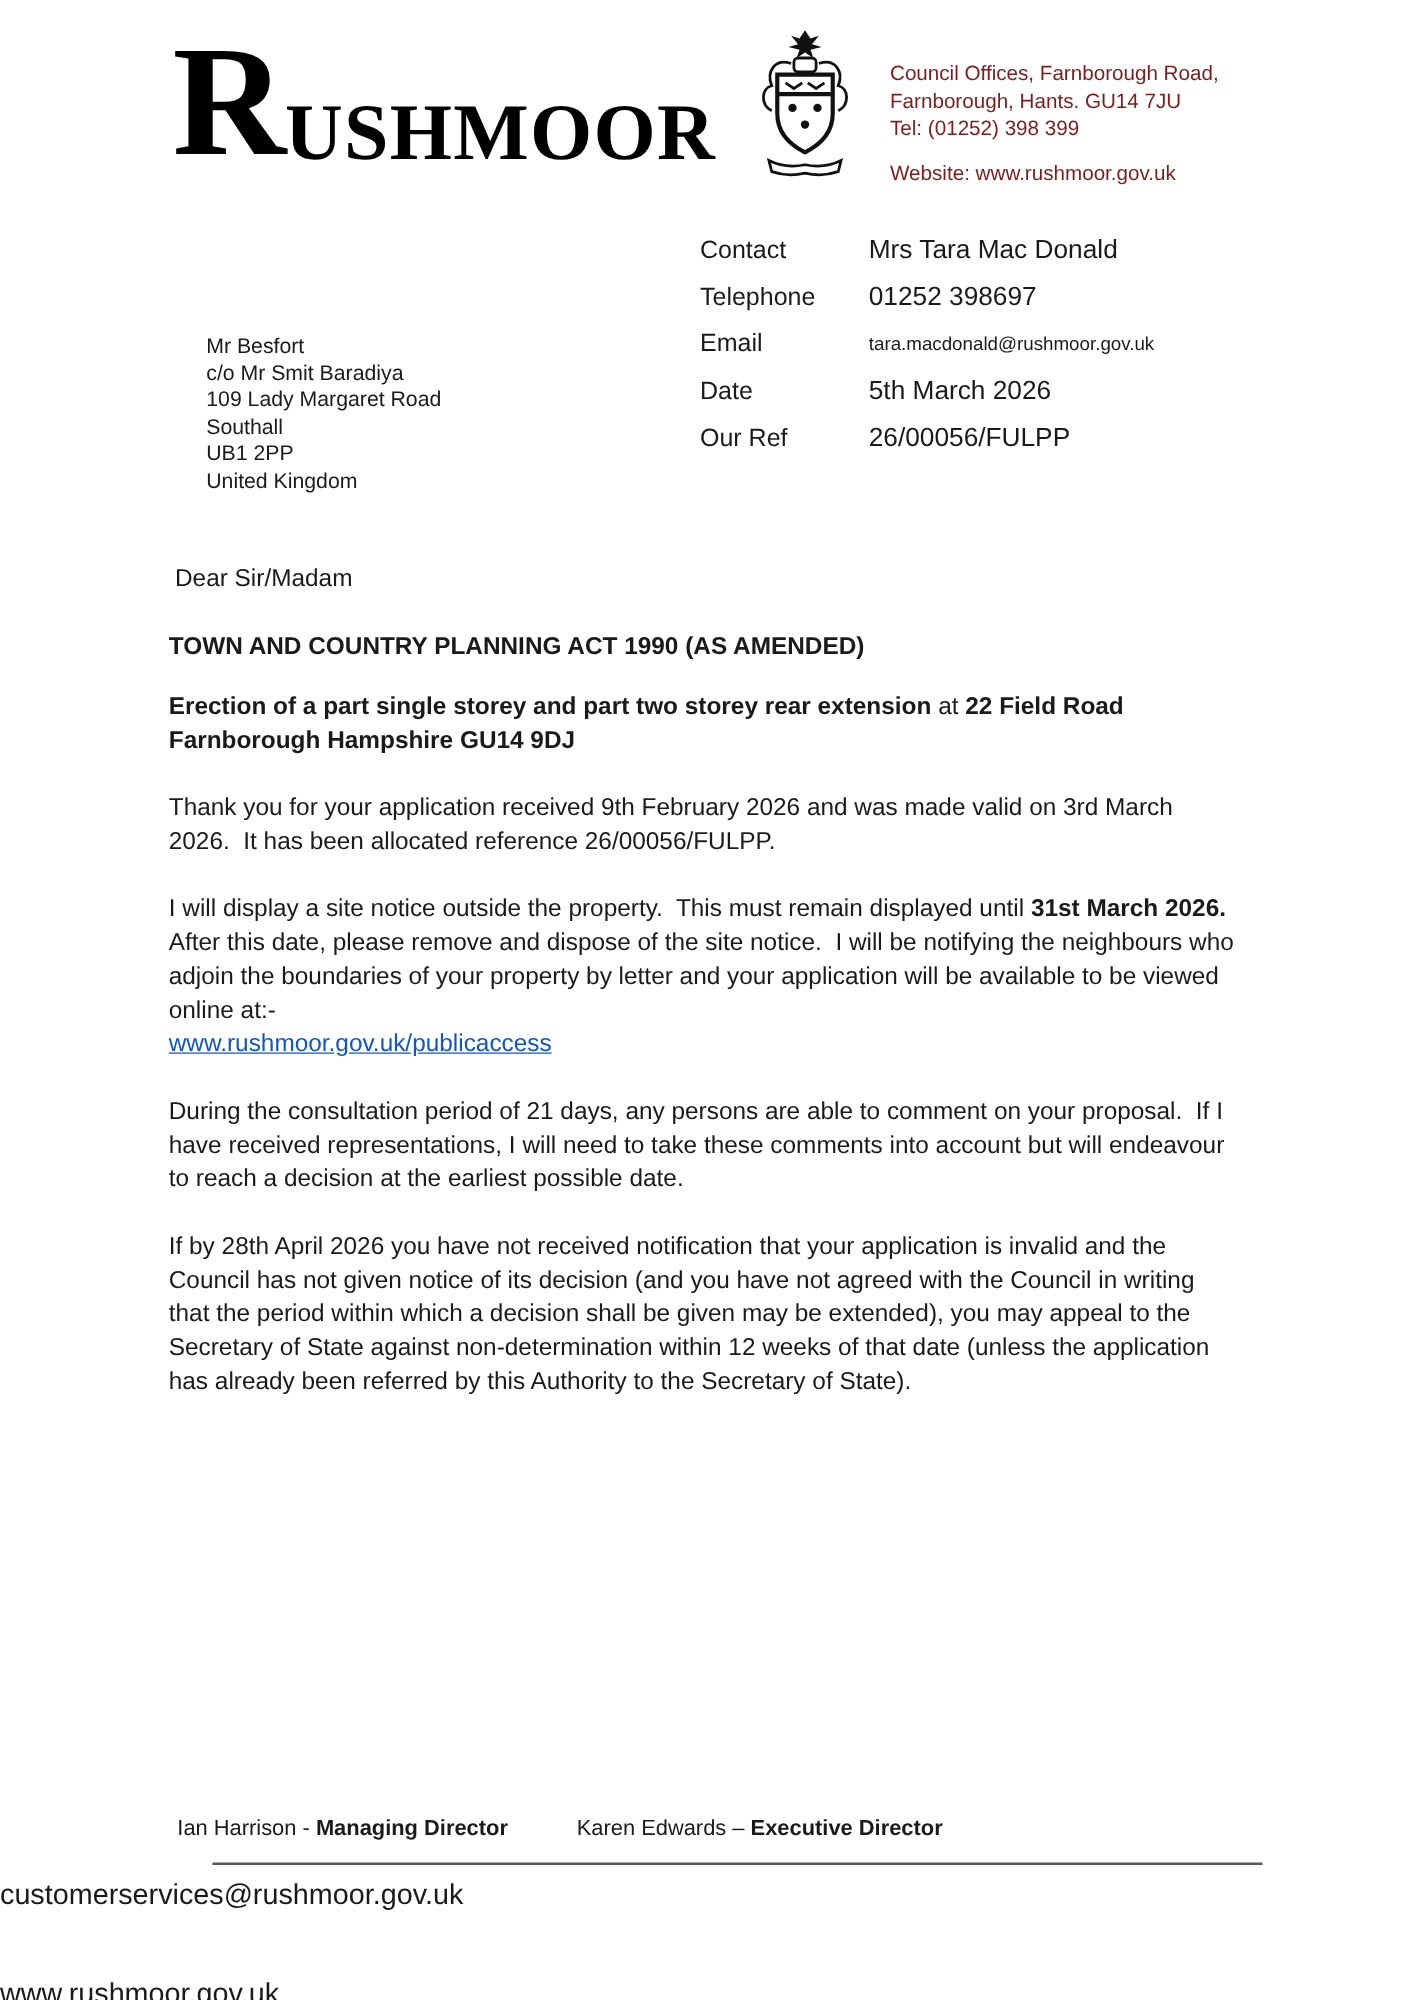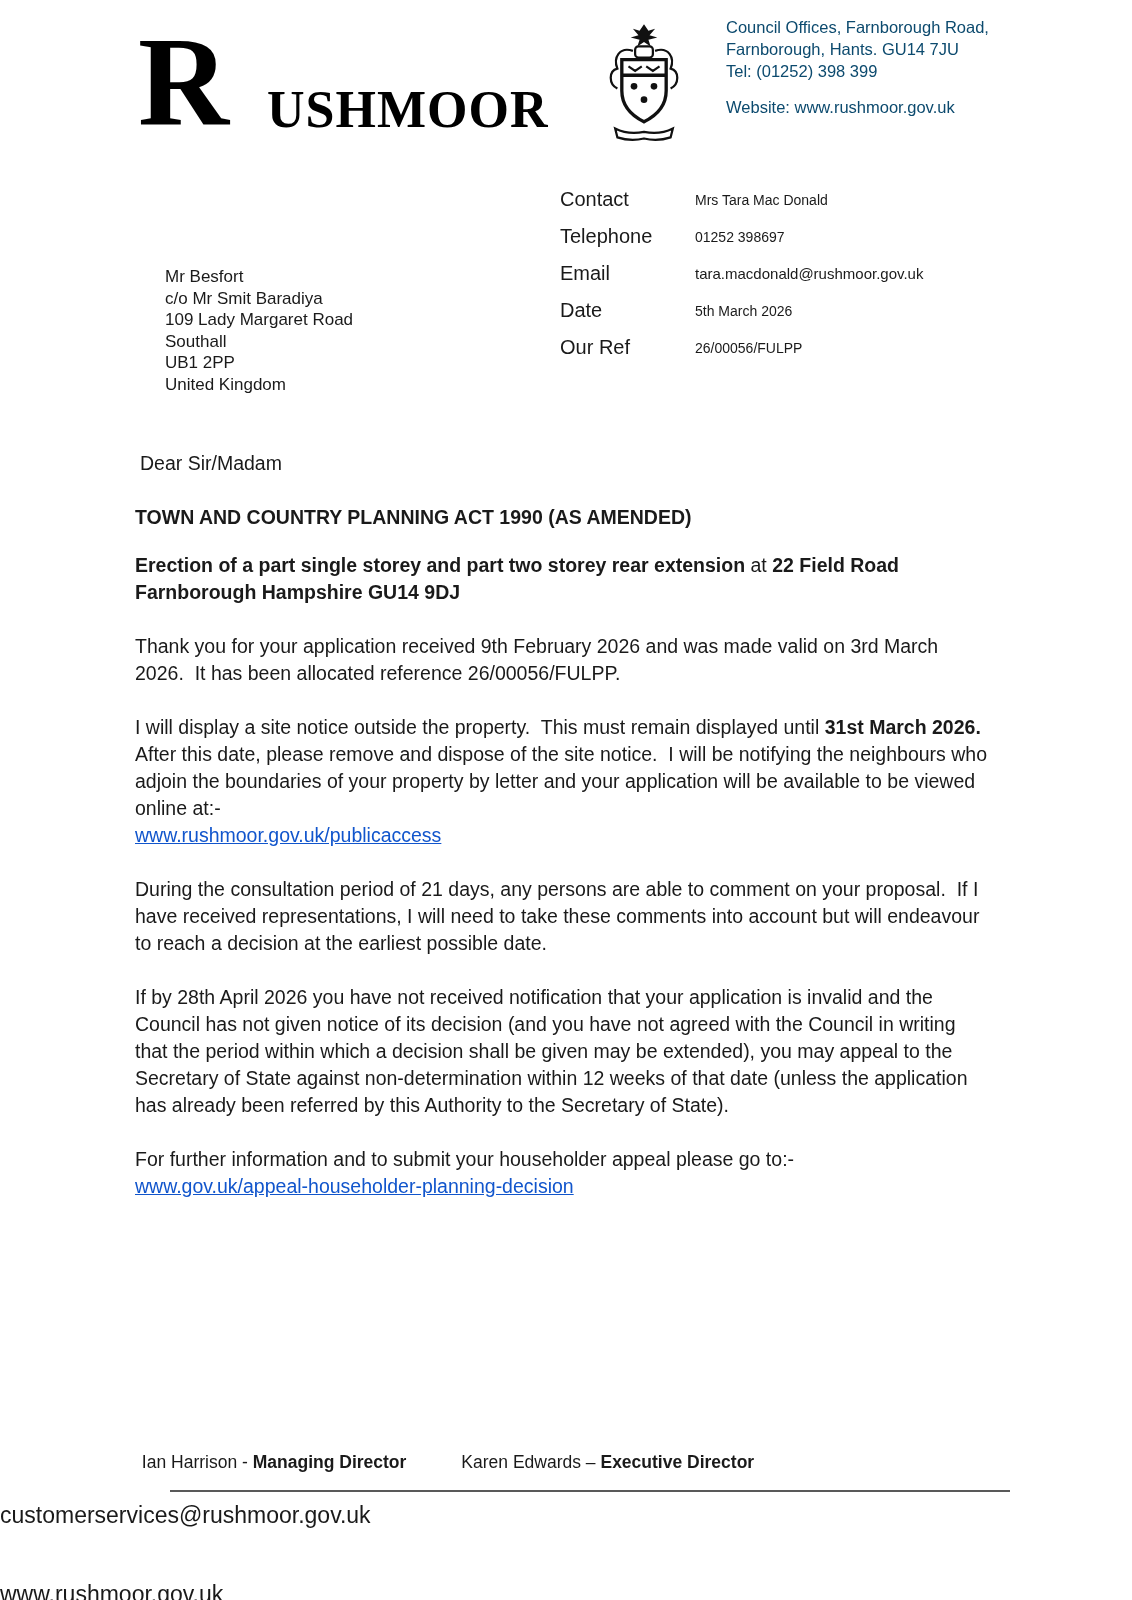--- a/index.html
+++ b/index.html
@@ -19,47 +19,46 @@
     top: 34px;
     left: 138px;
     display: flex;
     align-items: flex-end;
     font-family: "Liberation Serif", serif;
     font-weight: bold;
     color: #000;
   }
   .logo-r   { font-size: 126px; line-height: 0.76; letter-spacing: -2px; }
   .logo-col { display: flex; flex-direction: column; margin-left: 1px; }
-  .logo-ushmoor { font-size: 52px; line-height: 0.74; letter-spacing: 1px; margin-left: 39px; }
+  .logo-ushmoor { font-size: 64px; line-height: 0.74; letter-spacing: 1px; }
   .logo-borough { font-size: 40px; line-height: 0.86; letter-spacing: 1.5px; margin-top: 3px; }
 
   .crest {
     position: absolute;
     top: 22px;
     left: 586px;
     width: 116px;
     height: 122px;
   }
 
   .head-address {
     position: absolute;
-    top: 16px;
+    top: 48px;
     left: 712px;
     font-size: 16.5px;
     line-height: 22px;
-    color: #0c4a6e;
-    margin-left: 14px;
+    color: #7f1d1d;
   }
   .head-address .website { margin-top: 14px; }
 
   
   .contact-block { position: absolute; top: 188px; left: 560px; }
   .c-row { display: flex; margin-bottom: 14px; align-items: center; }
   .c-label { width: 135px; font-size: 20px; }
-  .c-value { font-size: 14px; }
+  .c-value { font-size: 21px; }
   .c-value.small { font-size: 15px; }
 
   
   .recipient {
     position: absolute;
     top: 266px;
     left: 165px;
     font-size: 17px;
     line-height: 21.5px;
   }
@@ -194,21 +193,20 @@
   </div>
 
   <div class="salutation">Dear Sir/Madam</div>
   <div class="letter-heading">TOWN AND COUNTRY PLANNING ACT 1990 (AS AMENDED)</div>
   <div class="letter-paragraphs">
       <p class="para"><span class="b">Erection of a part single storey and part two storey rear extension</span><span> at </span><span class="b">22 Field Road Farnborough Hampshire GU14 9DJ</span></p>
       <p class="para"><span>Thank you for your application received 9th February 2026 and was made valid on 3rd March 2026.  It has been allocated reference 26/00056/FULPP.</span></p>
       <p class="para"><span>I will display a site notice outside the property.  This must remain displayed until </span><span class="b">31st March 2026.</span><span>   After this date, please remove and dispose of the site notice.  I will be notifying the neighbours who adjoin the boundaries of your property by letter and your application will be available to be viewed online at:-</span><br><a href="#" class="link">www.rushmoor.gov.uk/publicaccess</a></p>
       <p class="para"><span>During the consultation period of 21 days, any persons are able to comment on your proposal.  If I have received representations, I will need to take these comments into account but will endeavour to reach a decision at the earliest possible date.</span></p>
       <p class="para"><span>If by 28th April 2026 you have not received notification that your application is invalid and the Council has not given notice of its decision (and you have not agreed with the Council in writing that the period within which a decision shall be given may be extended), you may appeal to the Secretary of State against non-determination within 12 weeks of that date (unless the application has already been referred by this Authority to the Secretary of State).</span></p>
-      <p class="para"><span>For further information and to submit your householder appeal please go to:-</span><br><a href="#" class="link">www.gov.uk/appeal-householder-planning-decision</a></p>
     </div>
 
   <div class="directors">
     <span><span>Ian Harrison - </span><b>Managing Director</b></span>
     <span><span>Karen Edwards – </span><b>Executive Director</b></span>
   </div>
   <div class="footer-rule"></div>
   <div class="footer-links">
     <span>customerservices@rushmoor.gov.uk</span>
     <span>www.rushmoor.gov.uk</span>

